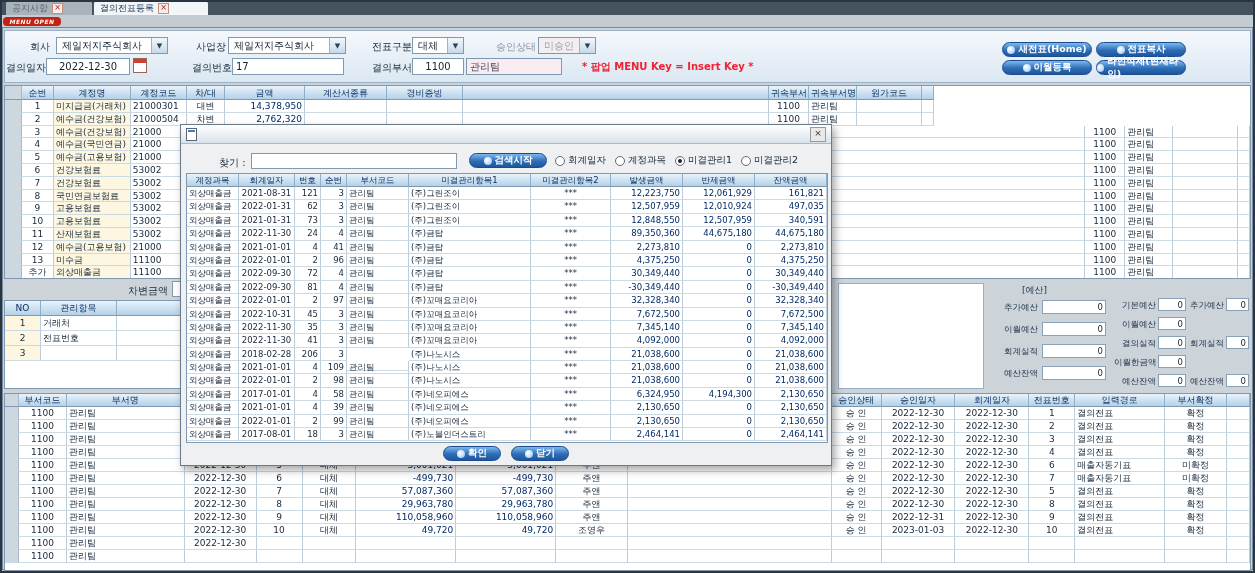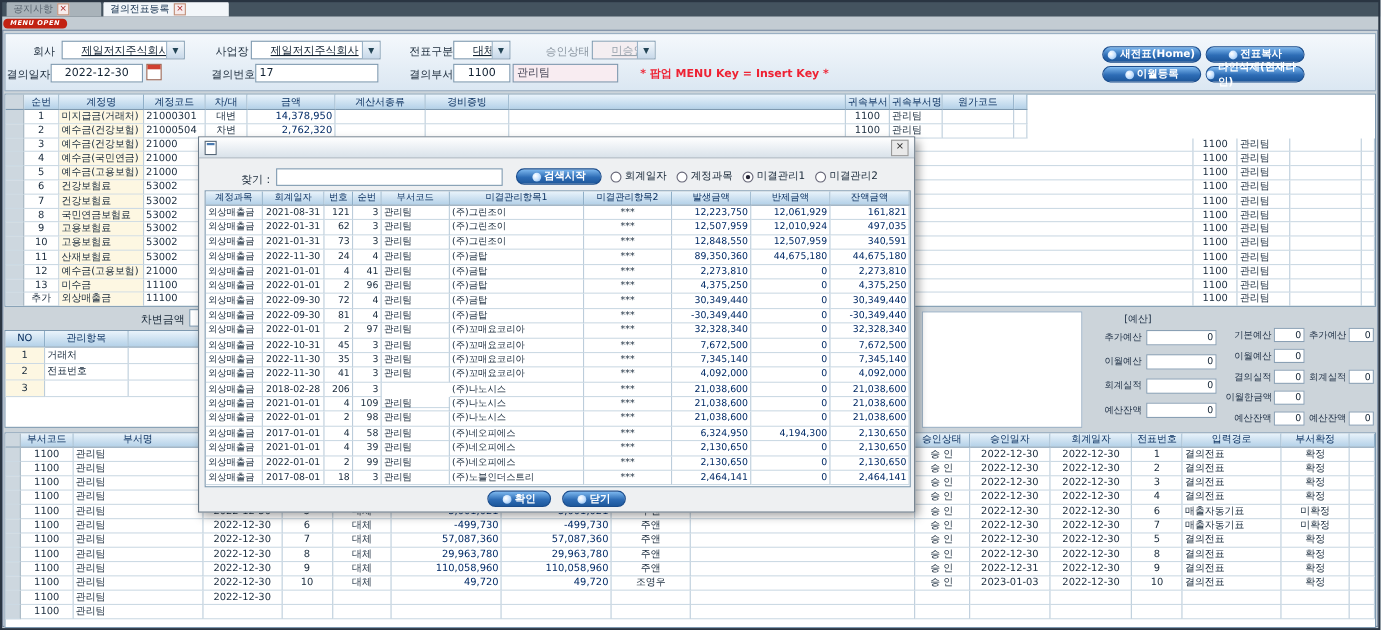--- a/index.html
+++ b/index.html
@@ -19,21 +19,21 @@
   .mainpanel{position:absolute;left:2px;top:27px;width:1251px;height:543px;background:#ccd4da;border:1px solid #7588a0;box-sizing:border-box;}
   
   .formpanel{position:absolute;left:4px;top:30px;width:1247px;height:53px;
     background:linear-gradient(#f4f8fc,#dbe7f2);border:1px solid #9ab0c4;box-sizing:border-box;}
   .flabel{position:absolute;font-size:10px;color:#1a2a3a;white-space:nowrap;}
   .flabel.dim{color:#8a95a0;}
   .tbox{position:absolute;border:1px solid #7e99b0;background:#fff;font-size:10px;padding:0 3px;
     box-sizing:border-box;color:#123;font-family:inherit;height:17px;}
   .tbox.c{text-align:center;} .tbox.pink{background:#f8ecf1;color:#445;}
   .combo{position:absolute;height:17px;border:1px solid #7e99b0;background:#fff;display:flex;box-sizing:border-box;cursor:pointer;}
-  .combo .val{flex:1;font-size:10px;padding:1px 17px;overflow:hidden;white-space:nowrap;color:#123;text-decoration:underline;}
+  .combo .val{flex:1;font-size:10px;padding:1px 5px;overflow:hidden;white-space:nowrap;color:#123;}
   .combo.dim .val{color:#99a3ad;background:#f4eef1;}
   .combo .arr{width:15px;background:linear-gradient(#f2f7fb,#c8d9ea);border-left:1px solid #9ab3c8;
     font-size:7px;color:#245;display:flex;align-items:center;justify-content:center;}
   .helptext{position:absolute;font-size:10px;font-weight:bold;color:#ee2233;}
   .cal{position:absolute;width:14px;height:15px;border:1px solid #996655;background:#fff;box-sizing:border-box;cursor:pointer;}
   .cal::before{content:"";position:absolute;top:0;left:0;right:0;height:4px;background:#d04030;}
   
   .pill-btn{position:absolute;height:15px;border-radius:8px;border:1px solid #1a4c8c;
     background:linear-gradient(#7db8ef,#2e6db6 55%,#1d579b);color:#fff;font-size:9.5px;font-weight:bold;
     display:flex;align-items:center;justify-content:center;gap:3px;cursor:pointer;box-sizing:border-box;}

